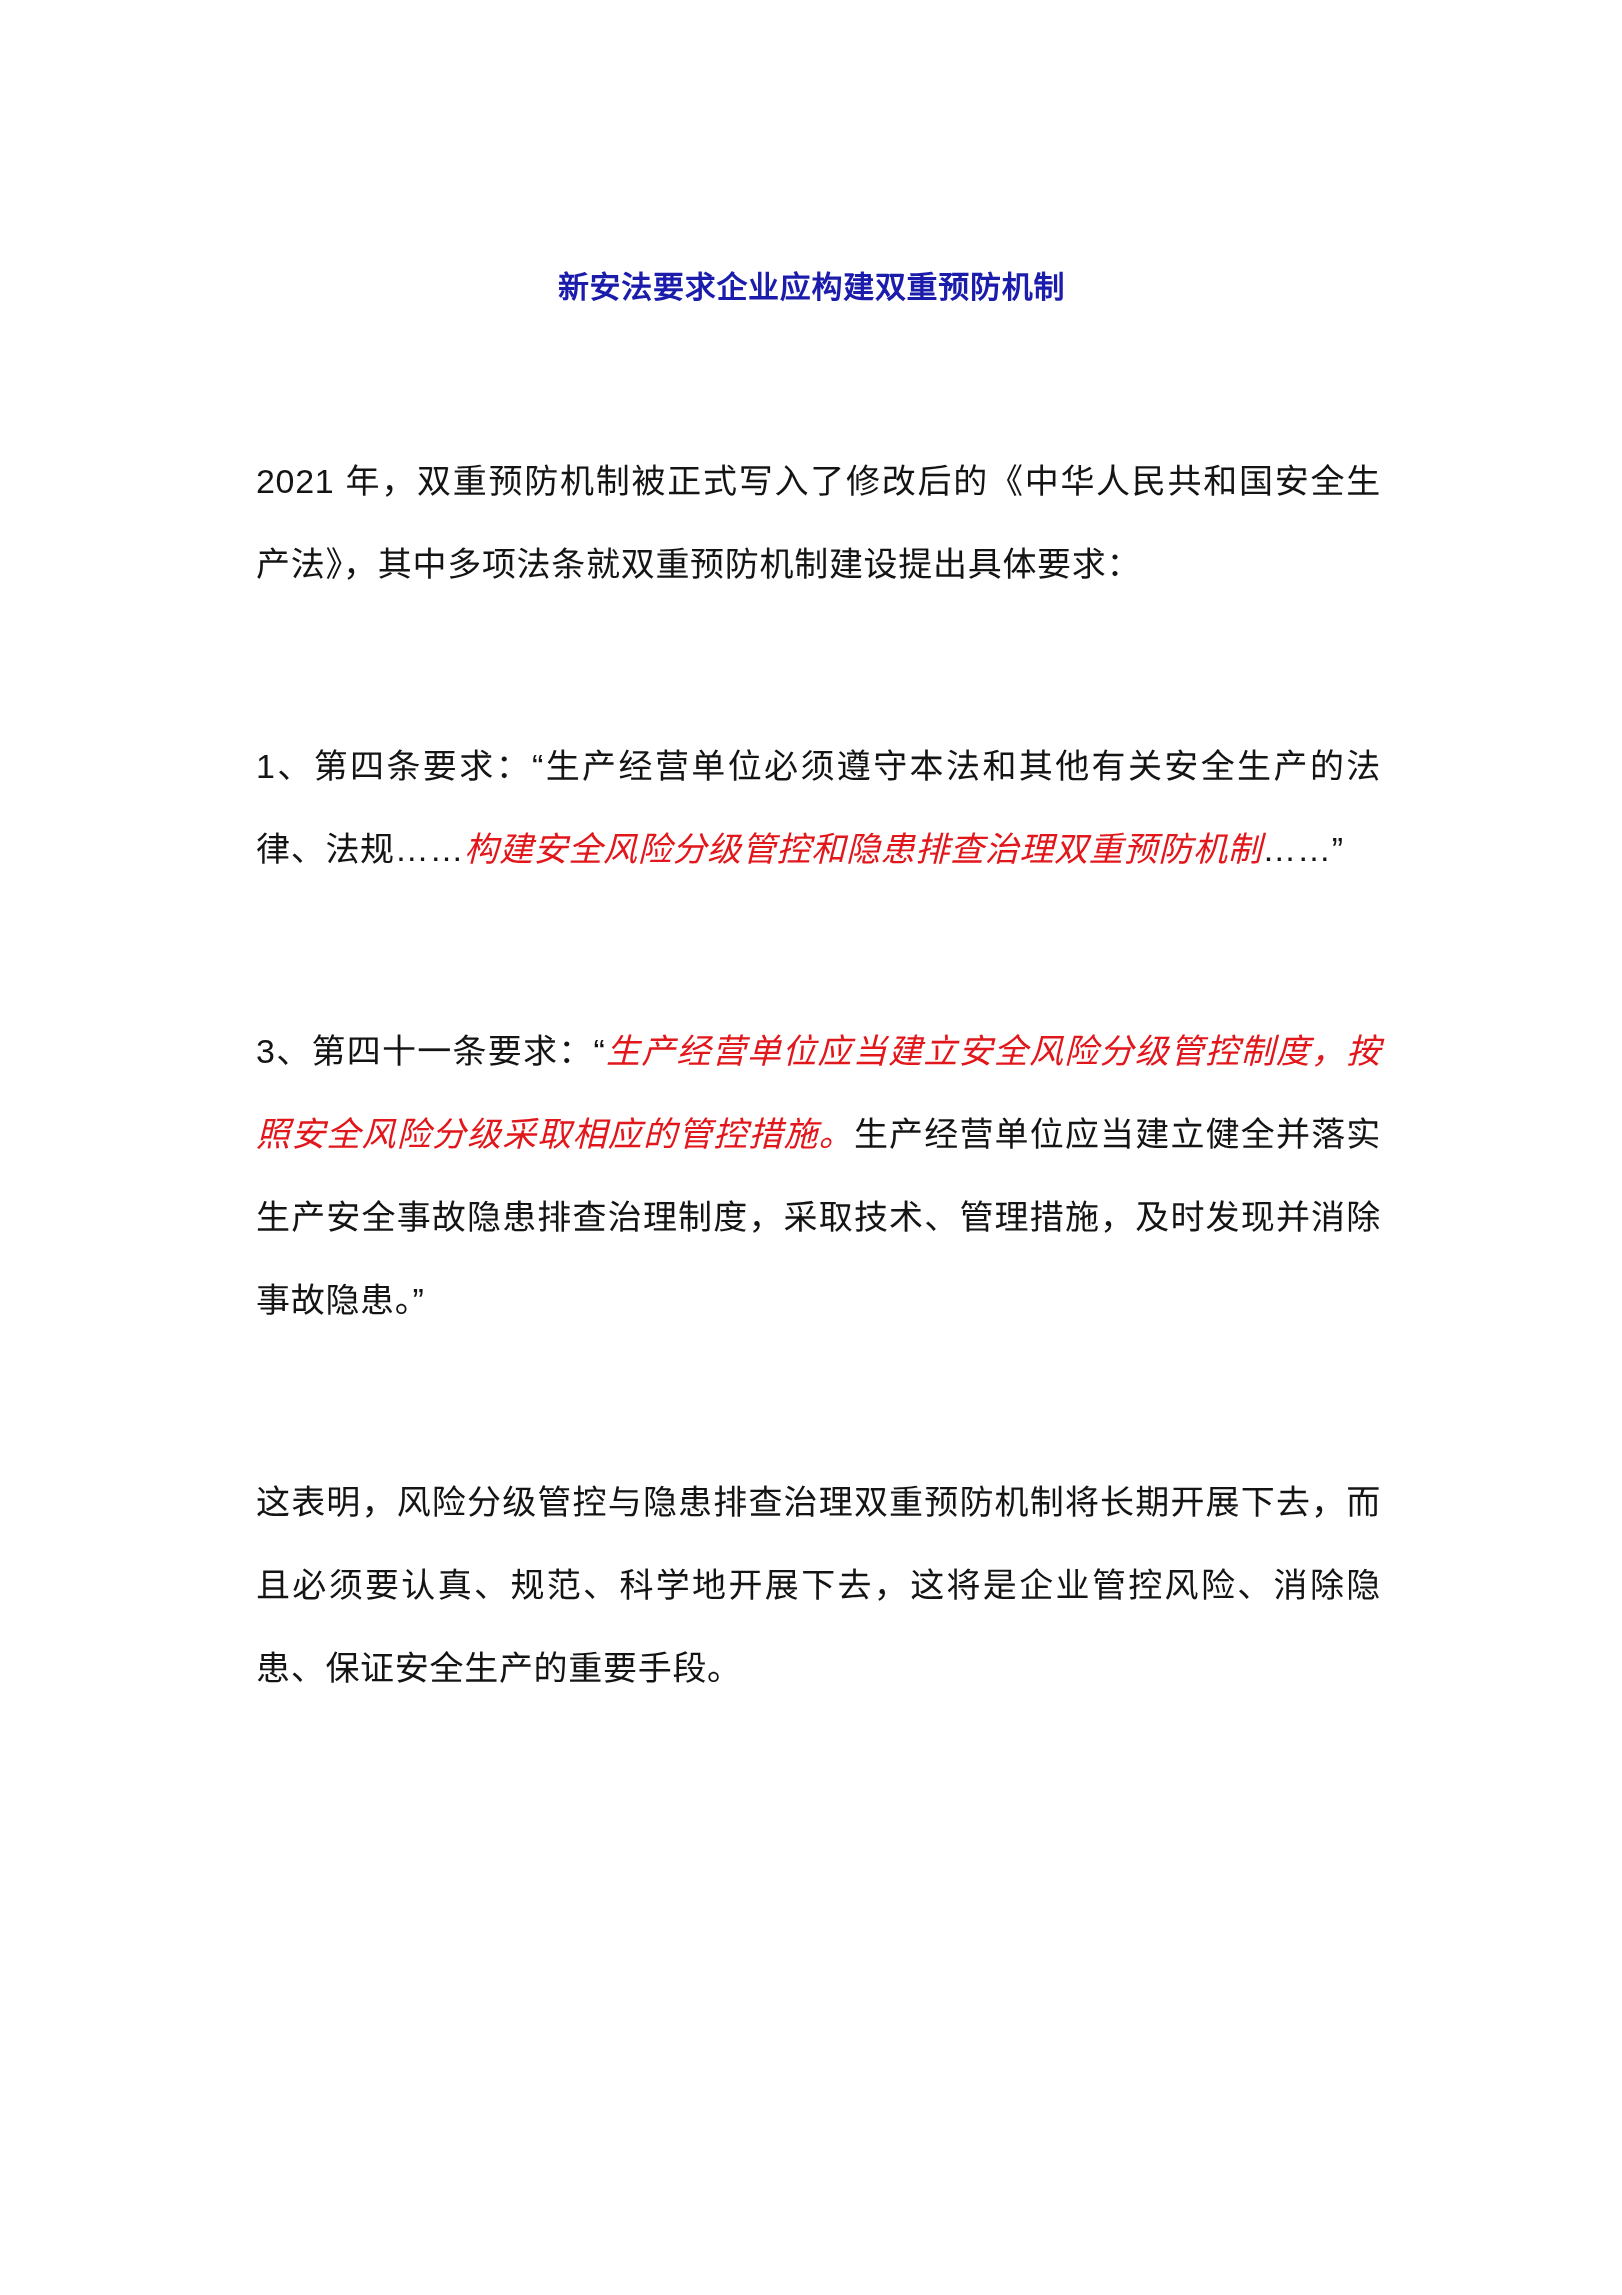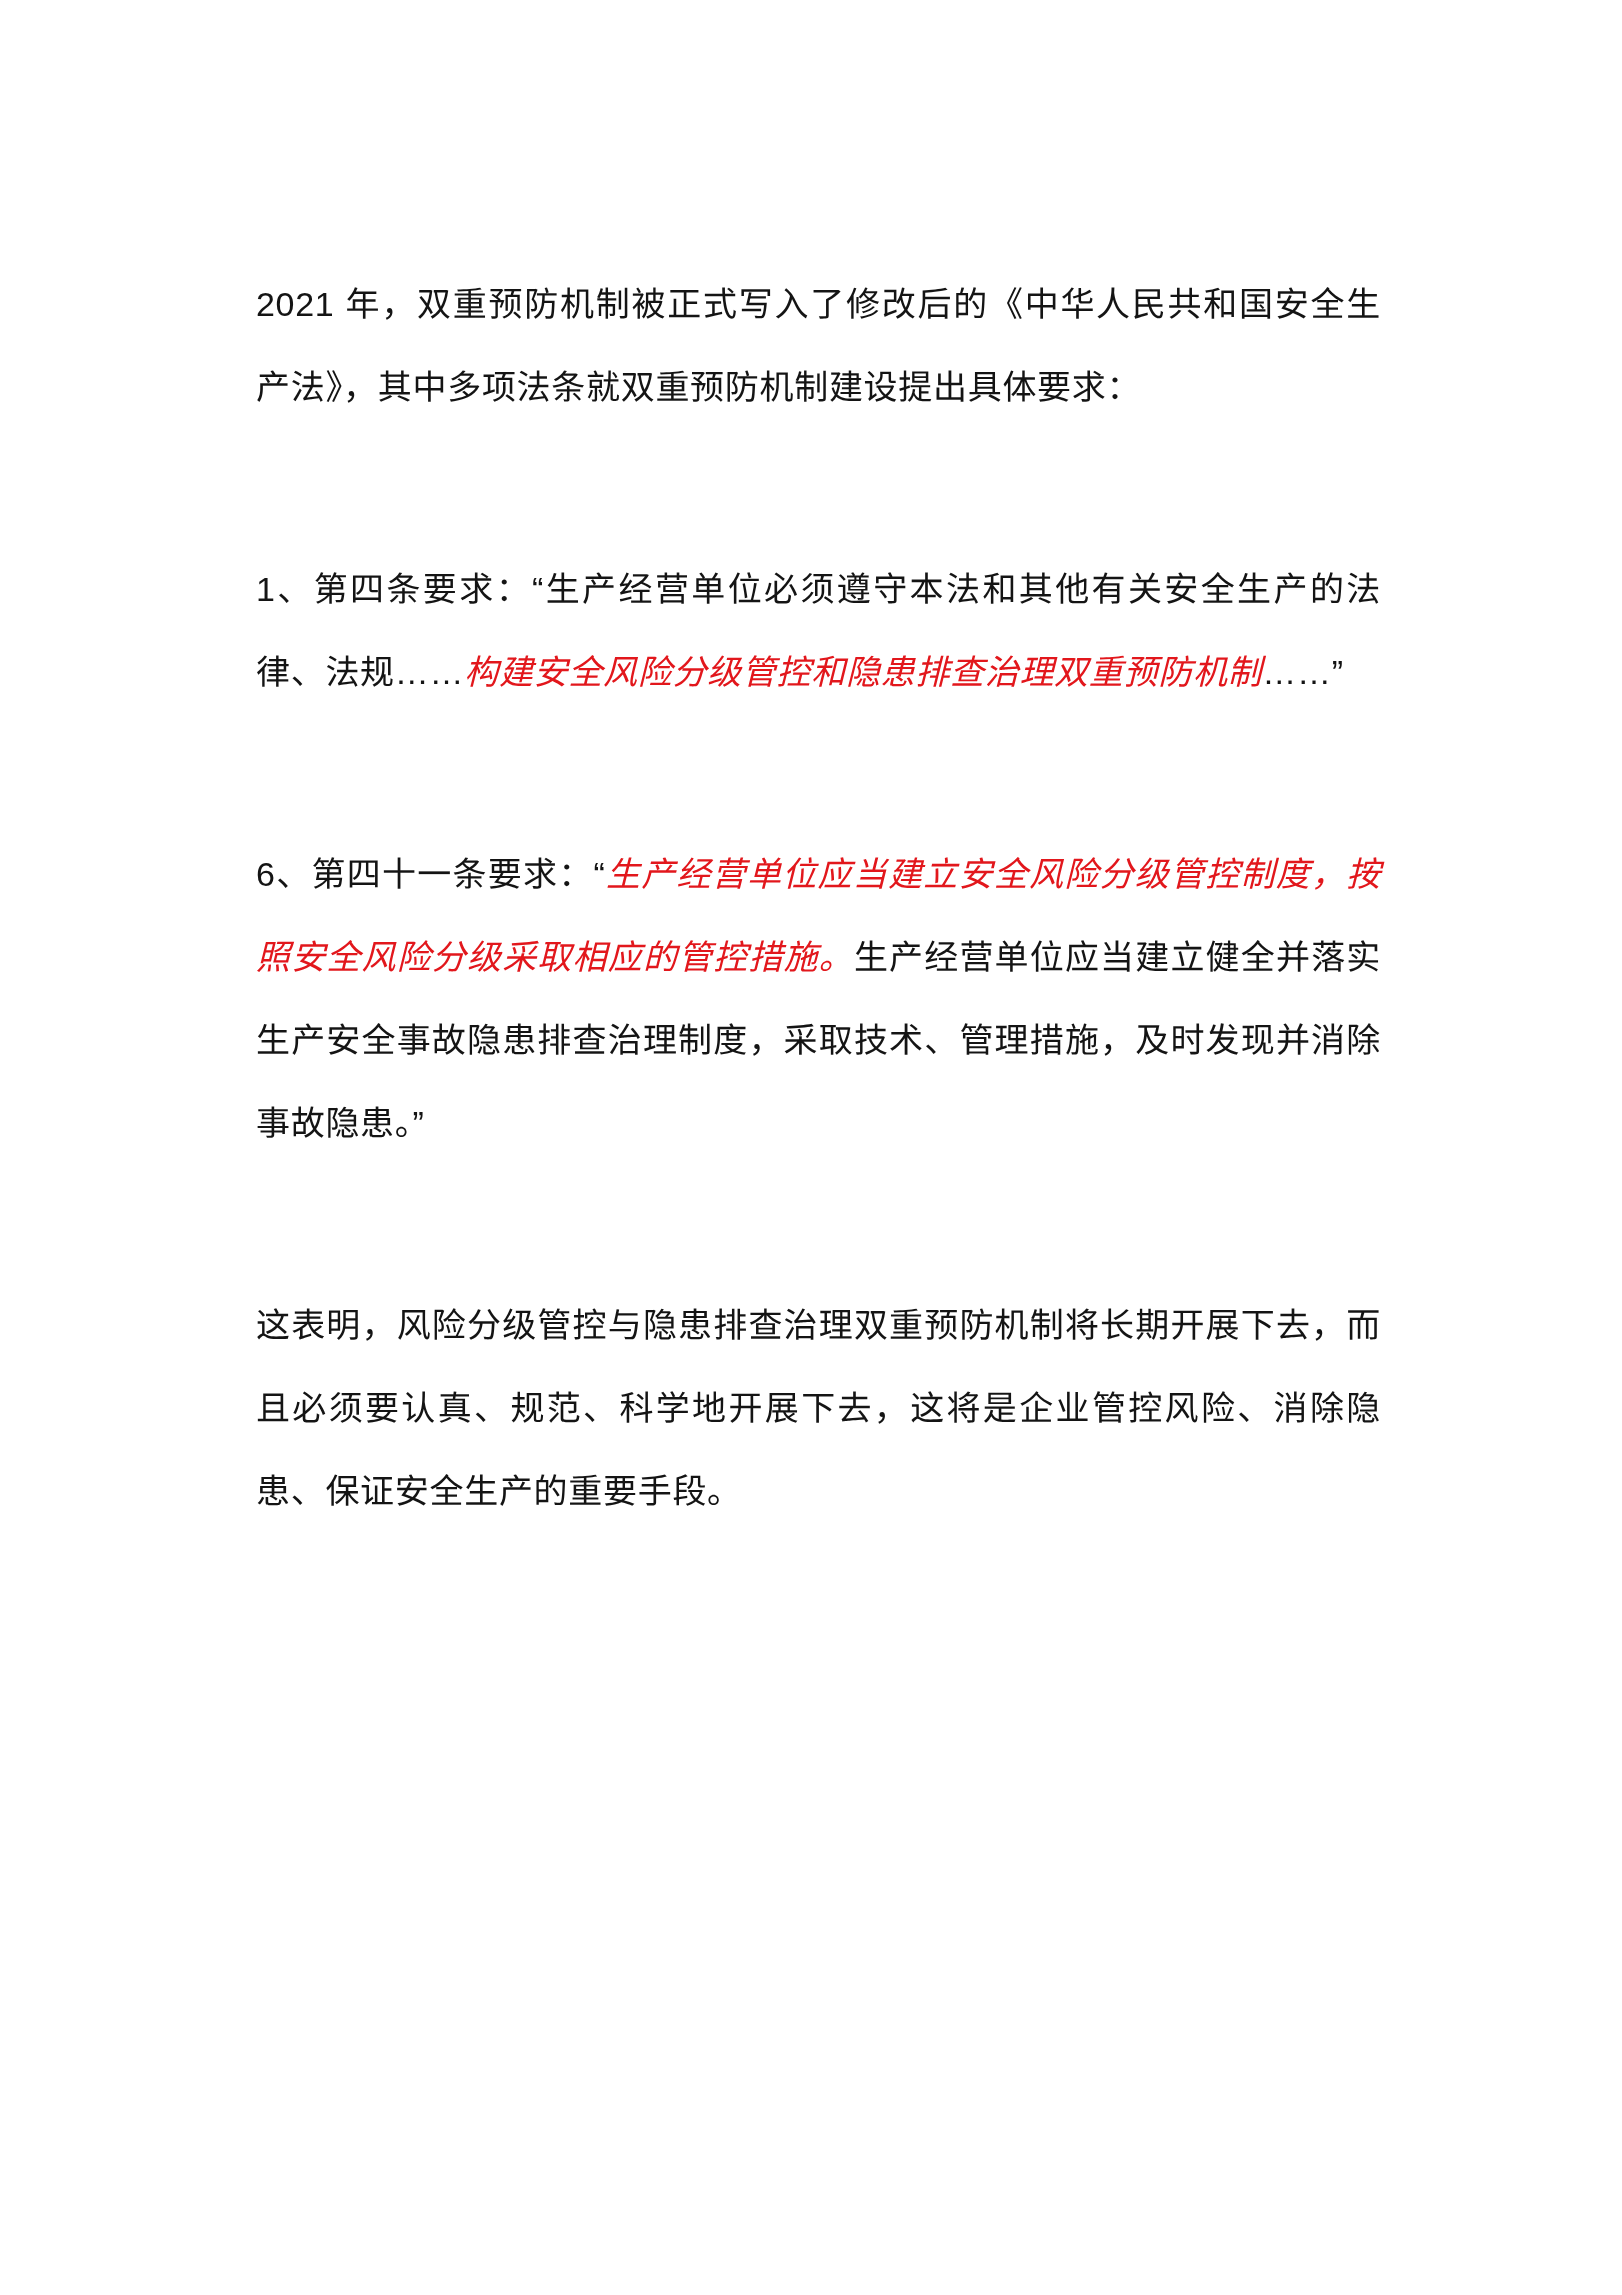--- a/index.html
+++ b/index.html
@@ -46,21 +46,22 @@
   }
   .run-black {
     color: var(--body-black, #141414);
   }
 </style>
 </head>
 <body>
 
 <div class="page">
   <div class="content">
+    <h1 class="doc-title">新安法要求企业应构建双重预防机制</h1>
     <div class="doc-body">
         <p><span class="run run-black">2021 年，双重预防机制被正式写入了修改后的《中华人民共和国安全生产法》，其中多项法条就双重预防机制建设提出具体要求：</span></p>
         <p><span class="run run-black">1、第四条要求：“生产经营单位必须遵守本法和其他有关安全生产的法律、法规……</span><span class="run run-red">构建安全风险分级管控和隐患排查治理双重预防机制</span><span class="run run-black">……”</span></p>
-        <p><span class="run run-black">6、第四十一条要求：“</span><span class="run run-red">生产经营单位应当建立安全风险分级管控制度，按照安全风险分级采取相应的管控措施。</span><span class="run run-black">生产经营单位应当建立健全并落实生产安全事故隐患排查治理制度，采取技术、管理措施，及时发现并消除事故隐患。”</span></p>
+        <p><span class="run run-black">3、第四十一条要求：“</span><span class="run run-red">生产经营单位应当建立安全风险分级管控制度，按照安全风险分级采取相应的管控措施。</span><span class="run run-black">生产经营单位应当建立健全并落实生产安全事故隐患排查治理制度，采取技术、管理措施，及时发现并消除事故隐患。”</span></p>
         <p><span class="run run-black">这表明，风险分级管控与隐患排查治理双重预防机制将长期开展下去，而且必须要认真、规范、科学地开展下去，这将是企业管控风险、消除隐患、保证安全生产的重要手段。</span></p>
       </div>
   </div>
 </div>
 
 
 </body></html>

